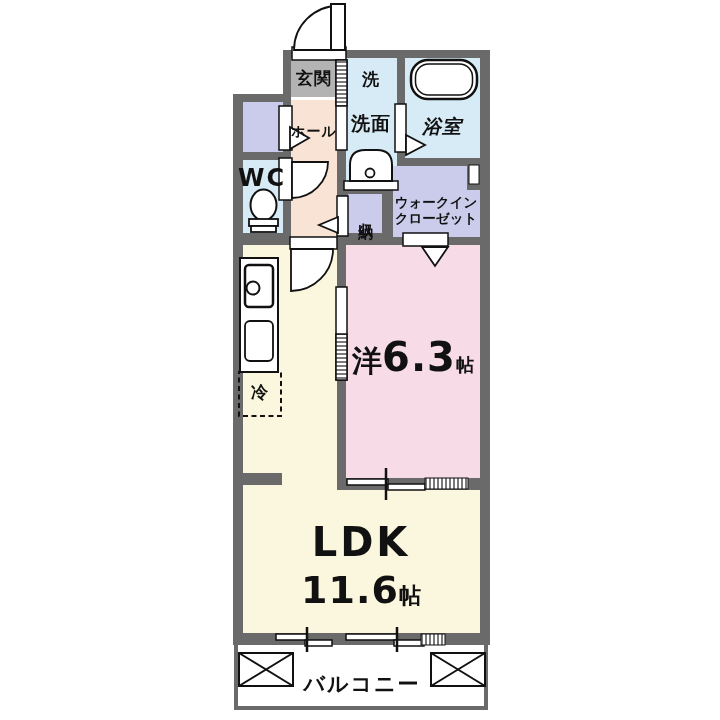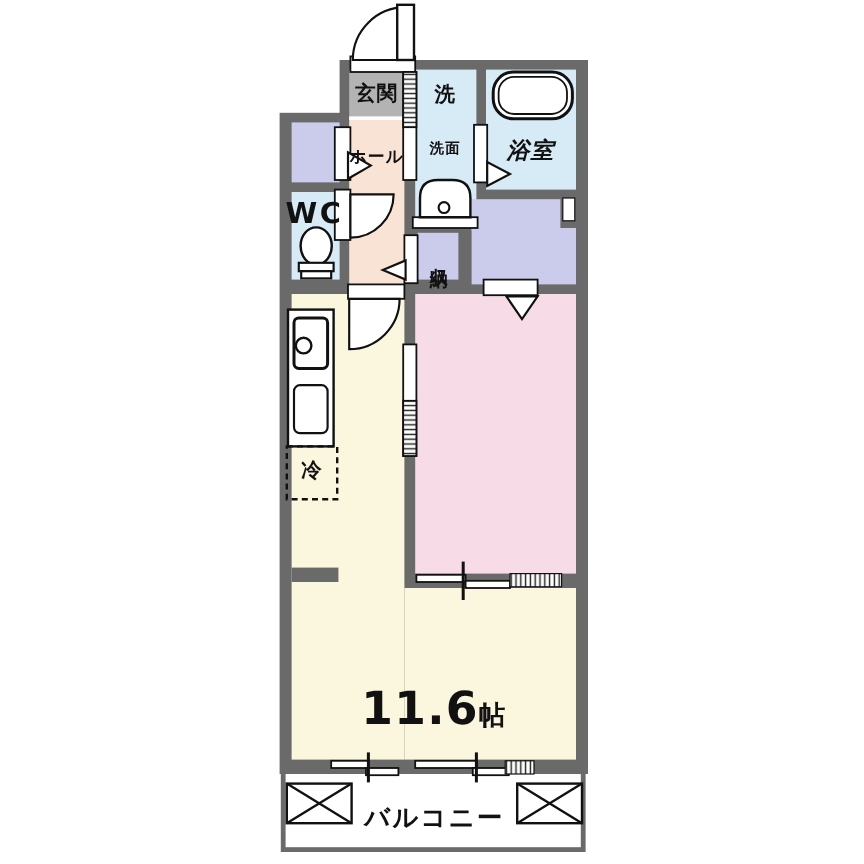--- a/index.html
+++ b/index.html
@@ -9,21 +9,21 @@
   }
   .stage svg{position:absolute;left:0;top:0;}
   .lbl{
     position:absolute;transform:translate(-50%,-50%);
     font-weight:bold;color:#111;white-space:nowrap;line-height:1.15;
     text-align:center;letter-spacing:1px;
   }
   .lbl-genkan{font-size:17px;}
   .lbl-hall{font-size:14px;text-align:right;}
   .lbl-washer{font-size:17px;}
-  .lbl-senmen{font-size:12px;text-align:center;}
+  .lbl-senmen{font-size:19px;text-align:center;}
   .lbl-bath{font-size:19px;font-style:italic;}
   .lbl-wc{font-size:24px;letter-spacing:2px;}
   .lbl-storage{font-size:15px;writing-mode:vertical-rl;text-orientation:upright;letter-spacing:2px;}
   .lbl-wic{font-size:13.5px;letter-spacing:0;}
   .lbl-fridge{font-size:17px;}
   .lbl-balcony{font-size:21px;letter-spacing:2px;}
   .lbl-western{font-size:30px;letter-spacing:0;}
   .lbl-western .num{font-size:40px;letter-spacing:1px;}
   .lbl-western .unit{font-size:18px;}
   .lbl-ldk{font-size:40px;letter-spacing:3px;}
@@ -153,21 +153,29 @@
   </svg>
 
   <div class="lbl lbl-genkan" style="left:314px;top:79px;">玄関</div>
   <div class="lbl lbl-hall" style="left:314px;top:131px;">ホール</div>
   <div class="lbl lbl-washer" style="left:371px;top:80px;">洗</div>
   <div class="lbl lbl-senmen" style="left:371px;top:124px;">洗面</div>
   <div class="lbl lbl-bath" style="left:442px;top:127px;">浴室</div>
   <div class="lbl lbl-wc" style="left:262px;top:179px;">WC</div>
   <div class="lbl lbl-storage" style="left:365px;top:213px;">収納</div>
 
+  <div class="lbl lbl-wic" style="left:436px;top:211px;">
+    <span>ウォークイン</span><br>
+    <span>クローゼット</span>
+  </div>
 
+  <div class="lbl lbl-western" style="left:413px;top:357px;">
+    <span>洋</span><span class="num">6.3</span><span class="unit">帖</span>
+  </div>
 
+  <div class="lbl lbl-ldk" style="left:361px;top:542px;">LDK</div>
   <div class="lbl lbl-ldksize" style="left:361px;top:591px;text-align:center;">
     <span>11.6</span><span class="unit">帖</span>
   </div>
 
   <div class="lbl lbl-fridge" style="left:260px;top:393px;">冷</div>
-  <div class="lbl lbl-balcony" style="left:362px;top:684px;font-family:Liberation Mono, monospace;">バルコニー</div>
+  <div class="lbl lbl-balcony" style="left:362px;top:684px;">バルコニー</div>
 </div>
 
 </body></html>

